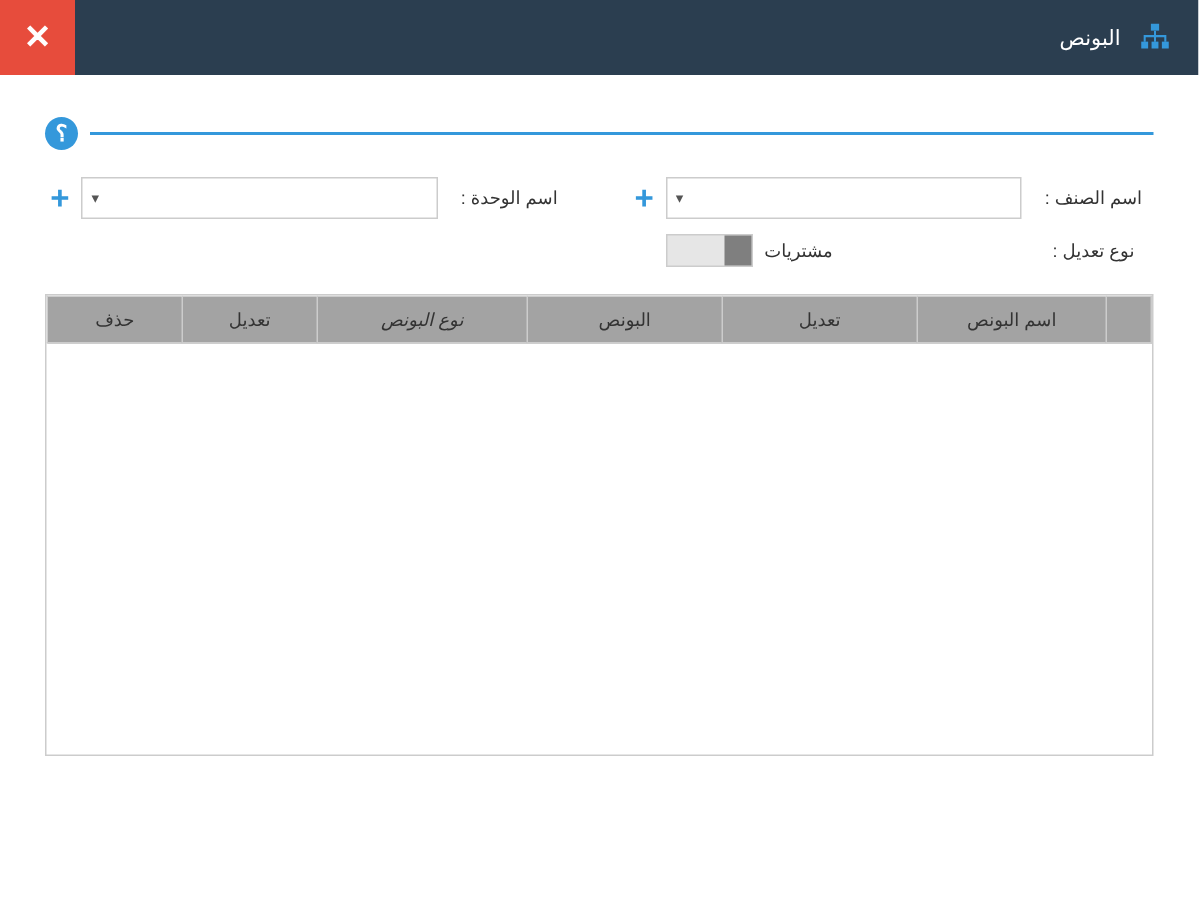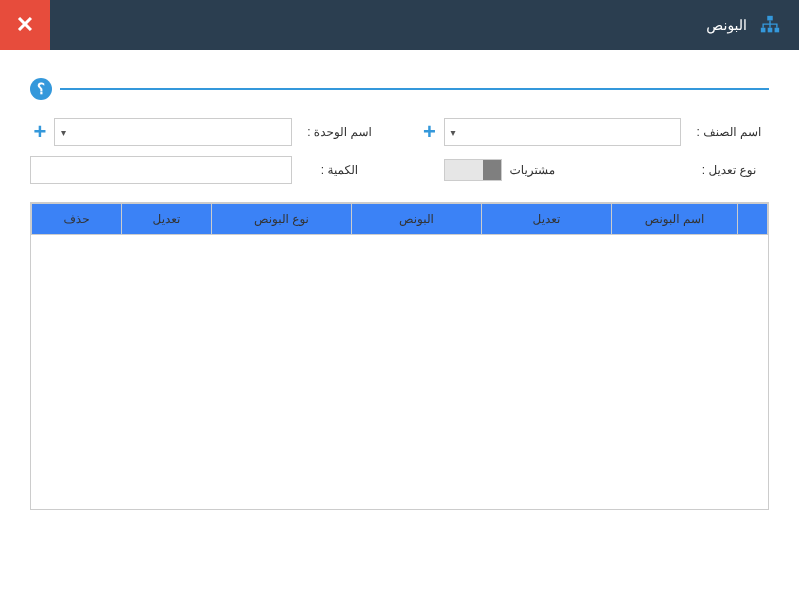--- a/index.html
+++ b/index.html
@@ -184,27 +184,27 @@
   width: 100%;
   border-collapse: collapse;
   table-layout: fixed;
 }
 .table th {
   border: 1px solid #ccc;
   padding: 8px 4px;
   font-size: 12px;
   font-weight: normal;
   text-align: center;
-  background: #3b82f6;
+  background: #a3a3a3;
   color: #333;
 }
 .table th.narrow { width: 30px; }
 .table th.col-del { width: 90px; }
 .table th.col-edit { width: 90px; }
-.table th.col-type { width: 140px; }
+.table th.col-type { width: 140px; font-style: italic; }
 .table th.col-bonus { width: 130px; }
 .table th.col-qty { width: 130px; }
 .table-body-empty { height: 270px; }
 .row2-left {
   display: flex;
   flex-direction: column;
   gap: 10px;
   align-items: flex-end;
 }
 </style>
@@ -262,24 +262,20 @@
       <div class="row2-left" style="flex:1;">
         <div class="toggle-row" style="width:100%; justify-content:flex-end;padding-left:24px;">
           <span class="toggle-label">مشتريات</span>
           <div class="toggle">
             <div class="toggle-knob"></div>
           </div>
         </div>
       </div>
     </div>
 
-    <div class="form-row">
-      <span class="label">الكمية :</span>
-      <input class="input-field" type="text" style="">
-    </div>
 
 
   </div>
 
   <div class="table-wrap">
     <table class="table">
       <thead>
         <tr>
           <th class="narrow"></th>
           <th>اسم البونص</th>

